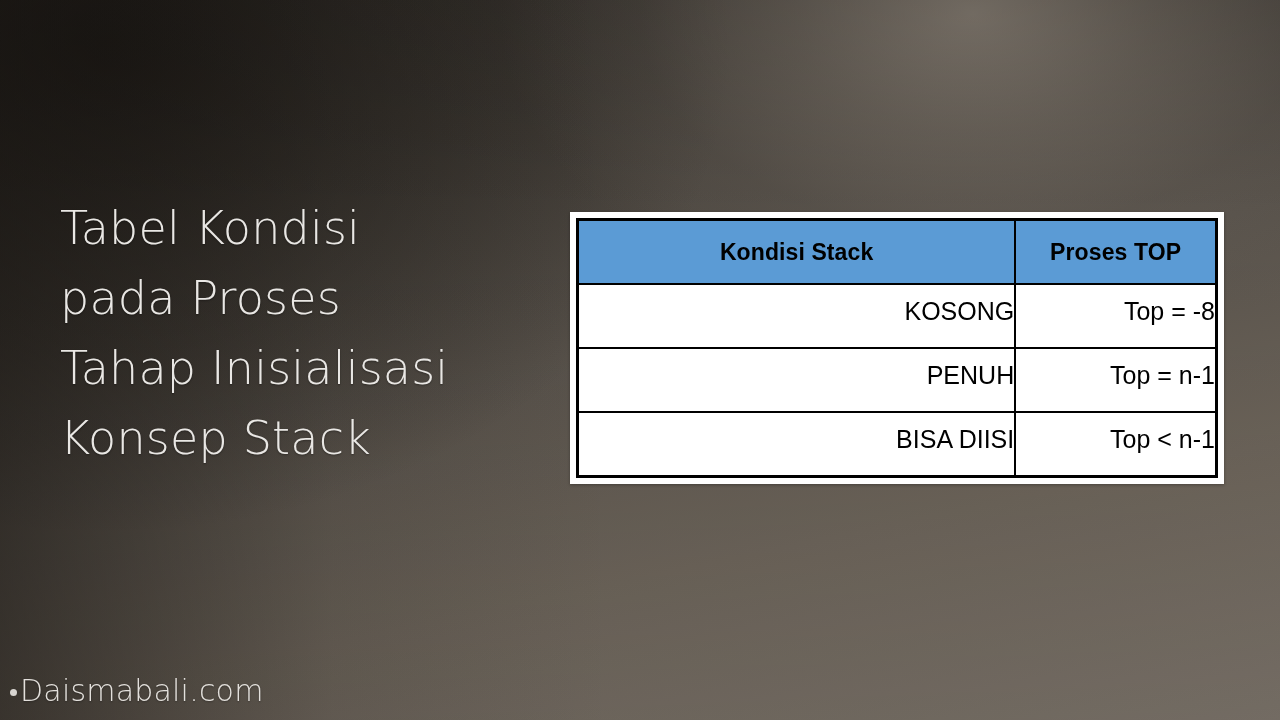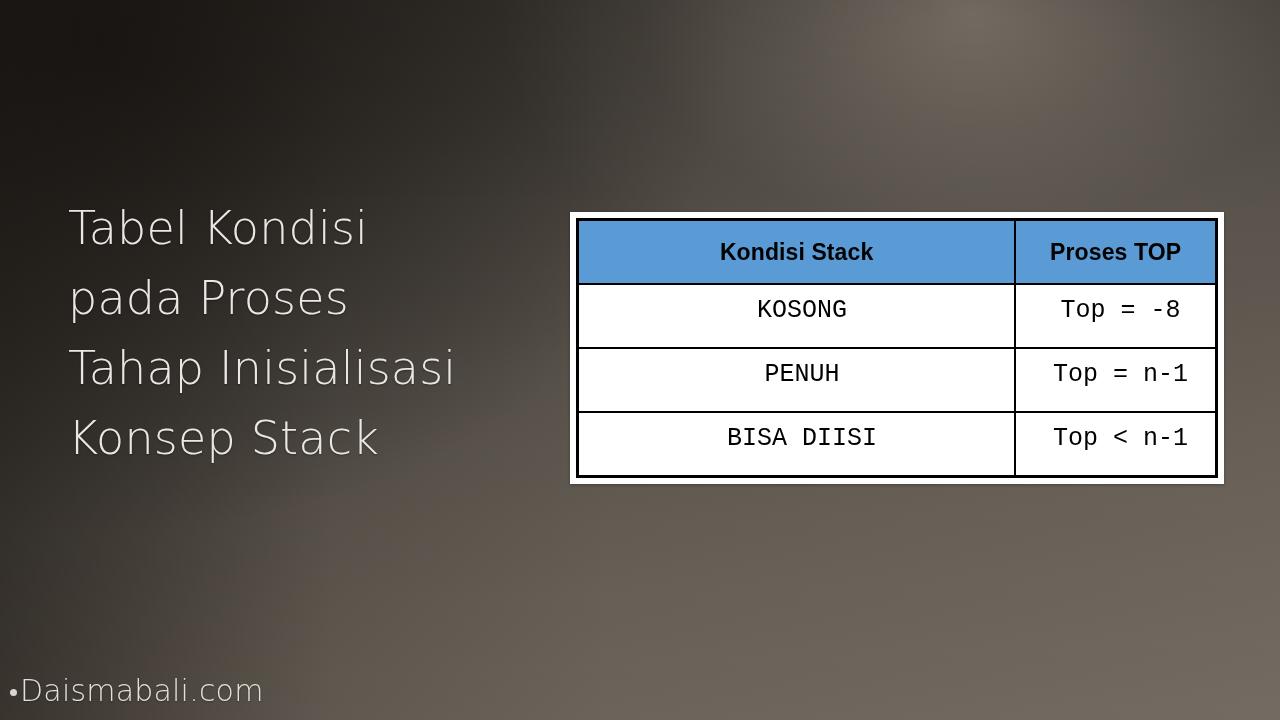--- a/index.html
+++ b/index.html
@@ -48,21 +48,21 @@
     inset: 0;
     background:
       linear-gradient(to right, rgba(20,17,14,0.55) 0%, rgba(20,17,14,0.10) 26%, rgba(0,0,0,0) 48%),
       linear-gradient(to bottom, rgba(0,0,0,0.10) 0%, rgba(0,0,0,0) 30%, rgba(0,0,0,0.06) 100%);
     pointer-events: none;
   }
 
   
   #title-block {
     position: absolute;
-    left: 68px;
+    left: 60px;
     top: 193px;
     width: 430px;
   }
   #title-text {
     margin: 0;
     font-family: "DejaVu Sans", sans-serif;
     font-weight: 300;
     font-size: 46px;
     line-height: 70px;
     letter-spacing: 0.2px;
@@ -105,25 +105,25 @@
     font-family: "Liberation Sans", sans-serif;
     font-weight: bold;
     font-size: 23px;
     text-align: center;
     height: 62px;
     letter-spacing: 0.1px;
   }
   #cond-table tbody td {
     background: #ffffff;
     color: #000000;
-    font-family: Liberation Mono, monospace;
+    font-family: Liberation Sans, sans-serif;
     font-weight: normal;
     font-size: 25px;
     height: 62px;
-    text-align: center;
+    text-align: right;
     line-height: 1.05;
   }
   #cond-table tbody td .cell-pad {
     display: block;
     padding: 0 0 0 11px;
     margin-top: -10px;
   }
   #cond-table tbody td.col-top-cell .cell-pad {
     padding-left: 10px;
   }

